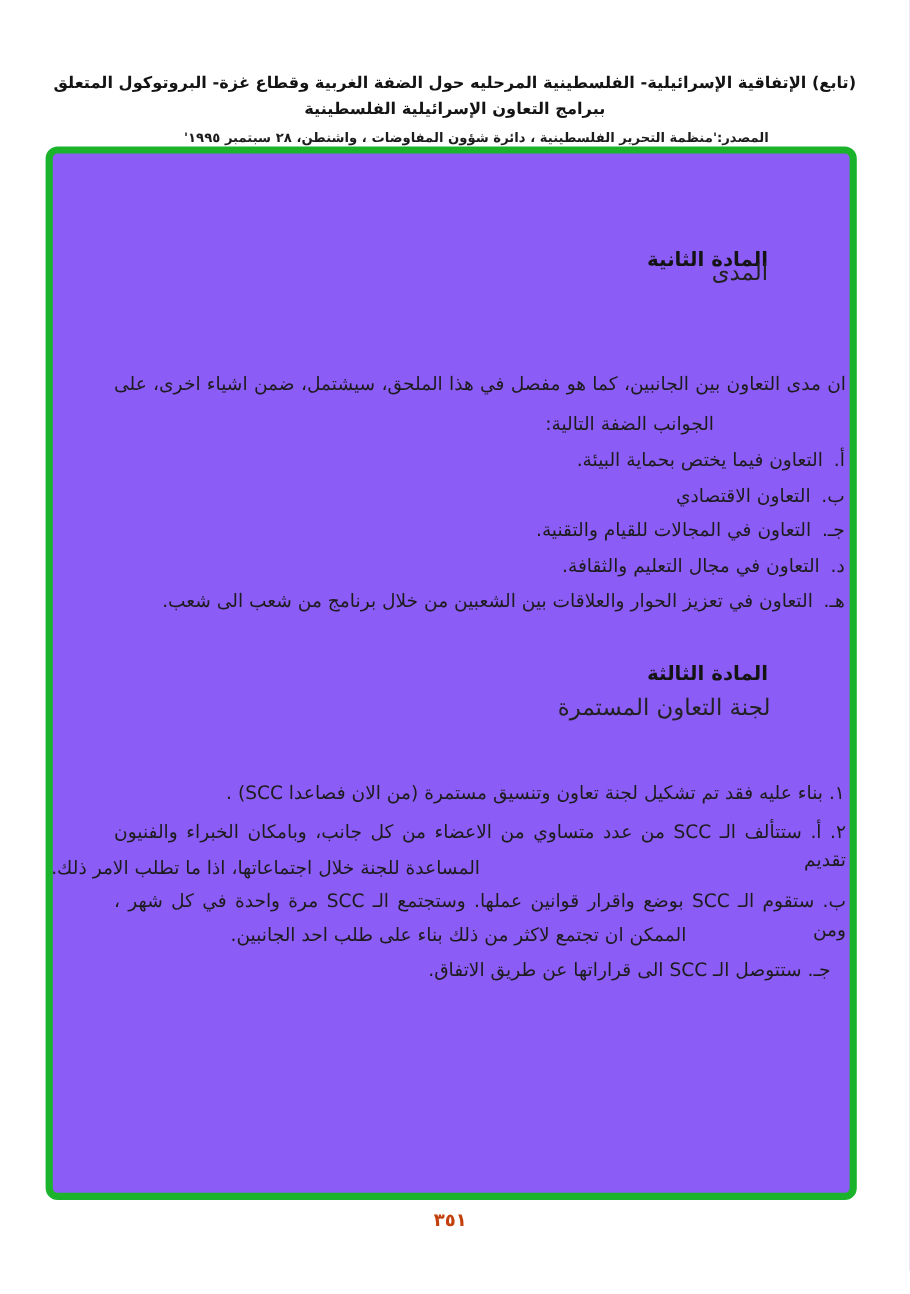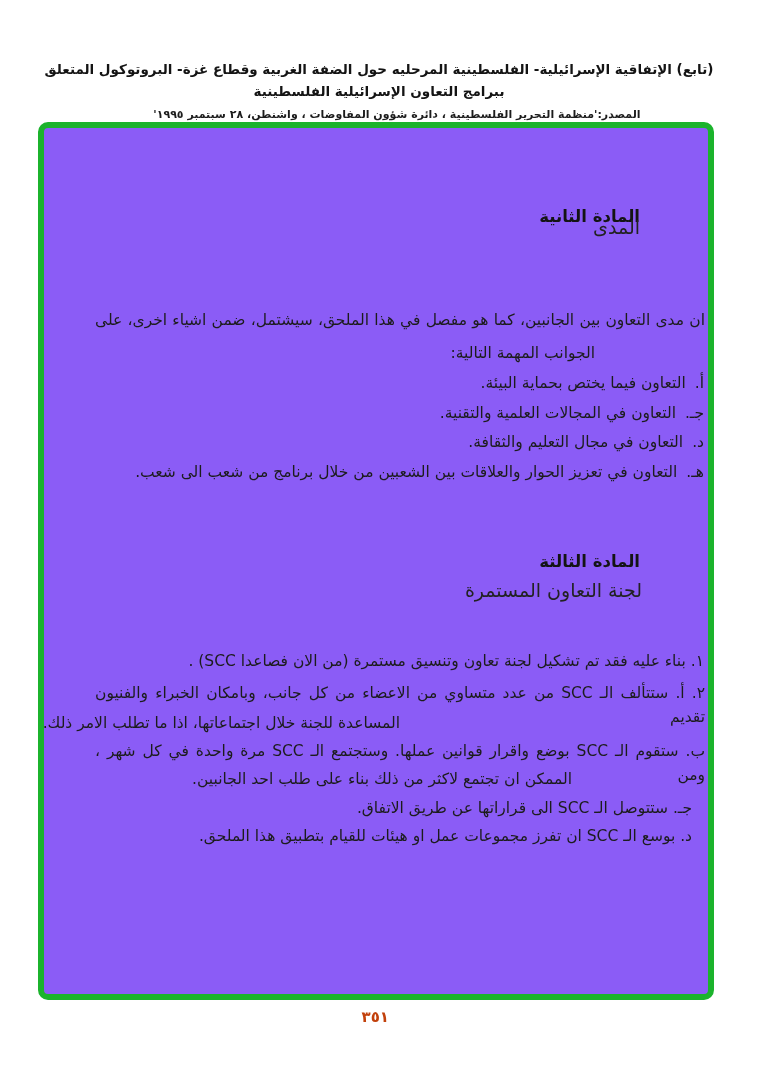--- a/index.html
+++ b/index.html
@@ -80,46 +80,48 @@
     <div class="h-line2">المصدر:'منظمة التحرير الفلسطينية ، دائرة شؤون المفاوضات ، واشنطن، ٢٨ سبتمبر ١٩٩٥'</div>
   </div>
 
   <div class="frame">
     <div class="frame-content">
 
       <div class="abs art-title a2-title">المادة الثانية</div>
       <div class="abs art-sub a2-sub">المدى</div>
 
       <div class="abs body-line just a2-l1">ان مدى التعاون بين الجانبين، كما هو مفصل في هذا الملحق، سيشتمل، ضمن اشياء اخرى، على</div>
-      <div class="abs body-line a2-l2">الجوانب المهمة التالية:</div>
+      <div class="abs body-line a2-l2">الجوانب الضفة التالية:</div>
 
       <div class="abs a2-items">
         <div class="li">
           <span class="li-label">أ.</span><span class="li-text">التعاون فيما يختص بحماية البيئة.</span>
         </div>
         <div class="li">
-          <span class="li-label">جـ.</span><span class="li-text">التعاون في المجالات العلمية والتقنية.</span>
+          <span class="li-label">ب.</span><span class="li-text">التعاون الاقتصادي</span>
+        </div>
+        <div class="li">
+          <span class="li-label">جـ.</span><span class="li-text">التعاون في المجالات للقيام والتقنية.</span>
         </div>
         <div class="li">
           <span class="li-label">د.</span><span class="li-text">التعاون في مجال التعليم والثقافة.</span>
         </div>
         <div class="li">
           <span class="li-label">هـ.</span><span class="li-text">التعاون في تعزيز الحوار والعلاقات بين الشعبين من خلال برنامج من شعب الى شعب.</span>
         </div>
       </div>
 
       <div class="abs art-title a3-title">المادة الثالثة</div>
       <div class="abs art-sub a3-sub">لجنة التعاون المستمرة</div>
 
       <div class="abs body-line i1">١.  بناء عليه فقد تم تشكيل لجنة تعاون وتنسيق مستمرة (من الان فصاعدا  SCC) .</div>
       <div class="abs body-line just i2a">٢. أ. ستتألف الـ SCC من عدد متساوي من الاعضاء  من كل جانب، وبامكان الخبراء والفنيون تقديم</div>
       <div class="abs body-line i2b">المساعدة للجنة خلال اجتماعاتها، اذا ما تطلب الامر ذلك.</div>
       <div class="abs body-line just ib1">ب. ستقوم الـ SCC بوضع واقرار قوانين عملها. وستجتمع الـ SCC مرة واحدة في كل شهر ، ومن</div>
       <div class="abs body-line ib2">الممكن ان تجتمع لاكثر من ذلك بناء على طلب احد الجانبين.</div>
       <div class="abs body-line ic">جـ.   ستتوصل الـ SCC  الى قراراتها عن طريق الاتفاق.</div>
-      <div class="abs body-line id">د.   بوسع الـ SCC ان تفرز مجموعات عمل او هيئات للقيام بتطبيق هذا الملحق.</div>
 
     </div>
   </div>
 
   <div class="page-number">٣٥١</div>
 
 </div>
 
 </body></html>

